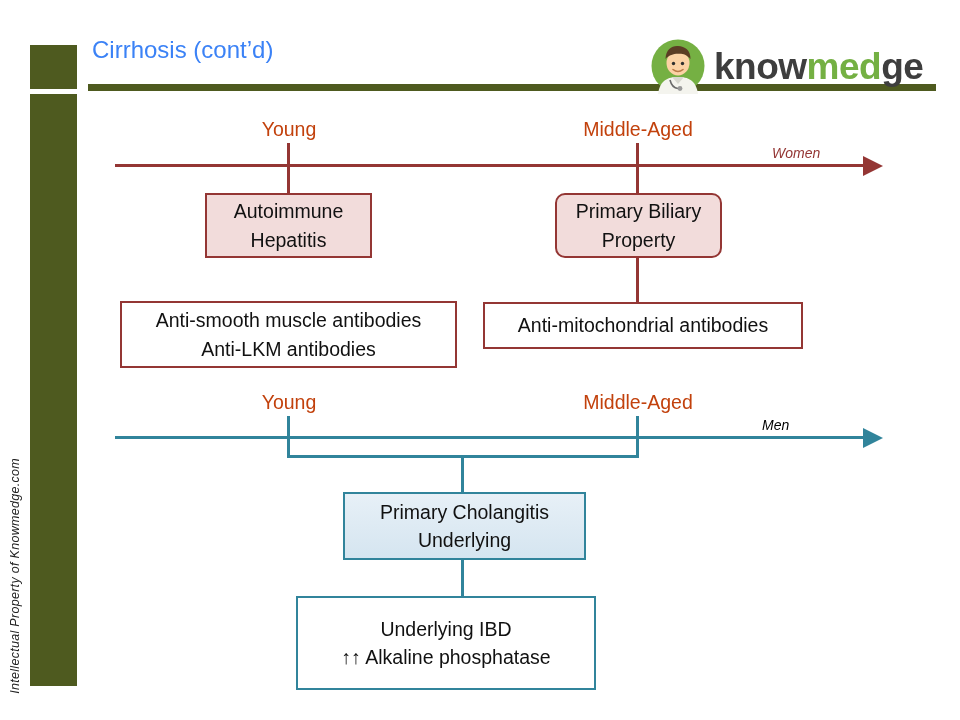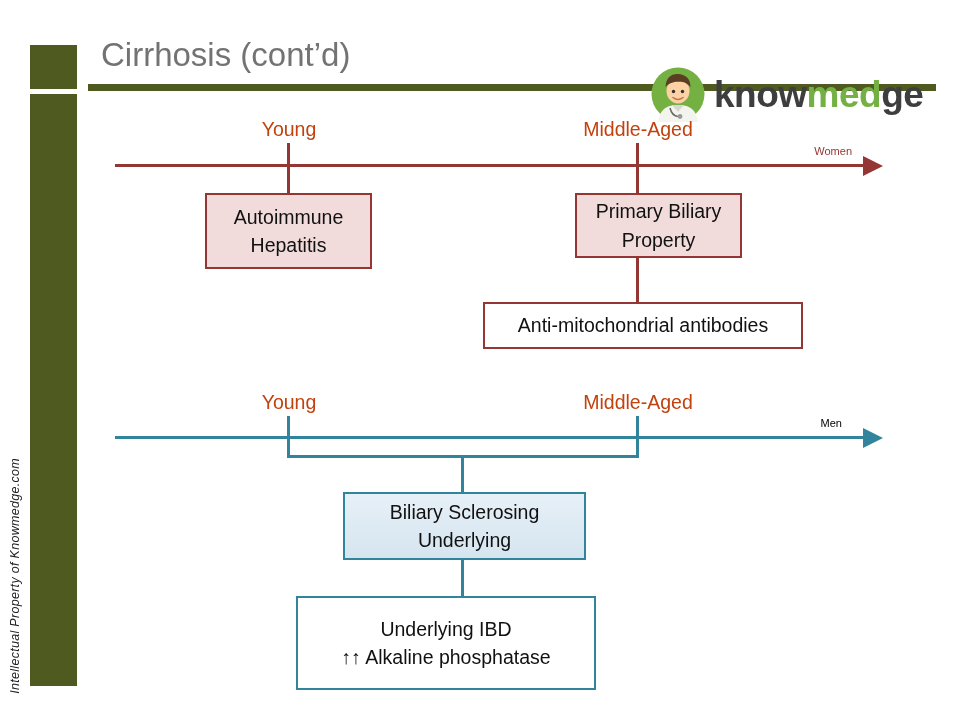--- a/index.html
+++ b/index.html
@@ -5,39 +5,39 @@
   * { margin:0; padding:0; box-sizing:border-box; }
   html,body { background:#ffffff; }
   body { font-family:"Liberation Sans", sans-serif; }
   .slide { position:relative; width:960px; height:720px; background:#ffffff; overflow:hidden; }
 
   
   .accent-square { position:absolute; left:30px; top:45px; width:47px; height:44px; background:#4e5a1f; }
   .accent-bar    { position:absolute; left:30px; top:94px; width:47px; height:592px; background:#4e5a1f; }
   .title-rule    { position:absolute; left:88px; top:84px; width:848px; height:7px; background:#4e5a1f; }
 
-  .title { position:absolute; left:101px; top:36px; font-size:33px; font-weight:400; color:#737373; }
+  .title { position:absolute; left:92px; top:36px; font-size:24px; font-weight:400; color:#3b82f6; }
 
   .watermark { position:absolute; left:8px; bottom:26px; writing-mode:vertical-rl; transform:rotate(180deg);
                font-size:12.5px; font-style:italic; color:#222; letter-spacing:0.3px; }
 
   
-  .logo { position:absolute; left:650px; top:38px; display:flex; align-items:center; gap:8px;margin-top:28px; }
+  .logo { position:absolute; left:650px; top:38px; display:flex; align-items:center; gap:8px; }
   .logo-word { font-size:37px; font-weight:700; letter-spacing:-0.5px; line-height:1; }
   .lw-dark  { color:#3e3e3e; }
   .lw-green { color:#74b043; }
 
   
   .axis-line { position:absolute; height:3px; }
   .axis-women { left:115px; top:164px; width:750px; background:#943634; }
   .axis-men   { left:115px; top:436px; width:750px; background:#31849b; }
   .arrowhead { position:absolute; width:0; height:0; border-top:10px solid transparent; border-bottom:10px solid transparent; }
   .arrow-women { left:863px; top:156px; border-left:20px solid #943634; }
   .arrow-men   { left:863px; top:428px; border-left:20px solid #31849b; }
-  .axis-label { position:absolute; font-size:11px; width:80px; text-align:right; }
+  .axis-label { position:absolute; font-size:14px; font-style:italic; width:80px; text-align:left; }
   .label-women { left:772px; top:145px; color:#943634; }
   .label-men   { left:762px; top:417px; color:#000000; }
 
   .tick-label { position:absolute; transform:translateX(-50%); font-size:19.5px; color:#c2410c; white-space:nowrap; }
   .tl-w-young { left:289px; top:118px; }
   .tl-w-mid   { left:638px; top:118px; }
   .tl-m-young { left:289px; top:391px; }
   .tl-m-mid   { left:638px; top:391px; }
 
   .vline { position:absolute; width:3px; }
@@ -54,22 +54,22 @@
   .psc-drop     { left:461px; top:558px; height:39px; }
 
   
   .box { position:absolute; display:flex; flex-direction:column; justify-content:center; align-items:center;
          text-align:center; font-size:19.5px; color:#111; line-height:1.45; }
   .box-pink    { background:#f2dcdb; border:2.5px solid #943634; }
   .box-redline { background:#ffffff; border:2.5px solid #943634; }
   .box-blue    { background:linear-gradient(180deg,#e7f0f7,#d5e5f0); border:2.5px solid #31849b; }
   .box-tealline{ background:#ffffff; border:2.5px solid #31849b; }
 
-  .box-aih { left:205px; top:193px; width:167px; height:76px; }
-  .box-pbc { left:575px; top:193px; width:167px; height:65px; }
+  .box-aih { left:205px; top:193px; width:167px; height:65px; }
+  .box-pbc { left:555px; top:193px; width:167px; height:65px;border-radius:10px; }
   .box-asma{ left:120px; top:301px; width:337px; height:67px; }
   .box-ama { left:483px; top:302px; width:320px; height:47px; }
   .box-psc { left:343px; top:492px; width:243px; height:68px; }
   .box-ibd { left:296px; top:596px; width:300px; height:94px; }
 </style>
 </head>
 <body>
 
 <div class="slide">
 
@@ -112,39 +112,43 @@
     <div>Hepatitis</div>
   </div>
 
   <div class="box box-pink box-pbc">
     <div>Primary Biliary</div>
     <div>Property</div>
   </div>
 
   <div class="vline red pbc-drop"></div>
 
+  <div class="box box-redline box-asma">
+    <div>Anti-smooth muscle antibodies</div>
+    <div>Anti-LKM antibodies</div>
+  </div>
 
   <div class="box box-redline box-ama">
     <div>Anti-mitochondrial antibodies</div>
   </div>
 
   <div class="tick-label tl-m-young">Young</div>
   <div class="tick-label tl-m-mid">Middle-Aged</div>
 
   <div class="axis-line axis-men"></div>
   <div class="arrowhead arrow-men"></div>
   <div class="axis-label label-men">Men</div>
 
   <div class="vline teal m-young-tick"></div>
   <div class="vline teal m-mid-tick"></div>
   <div class="hline teal m-bracket"></div>
   <div class="vline teal m-center-drop"></div>
 
   <div class="box box-blue box-psc">
-    <div>Biliary Sclerosing</div>
+    <div>Primary Cholangitis</div>
     <div>Underlying</div>
   </div>
 
   <div class="vline teal psc-drop"></div>
 
   <div class="box box-tealline box-ibd">
     <div>Underlying IBD</div>
     <div>↑↑ Alkaline phosphatase</div>
   </div>
 

